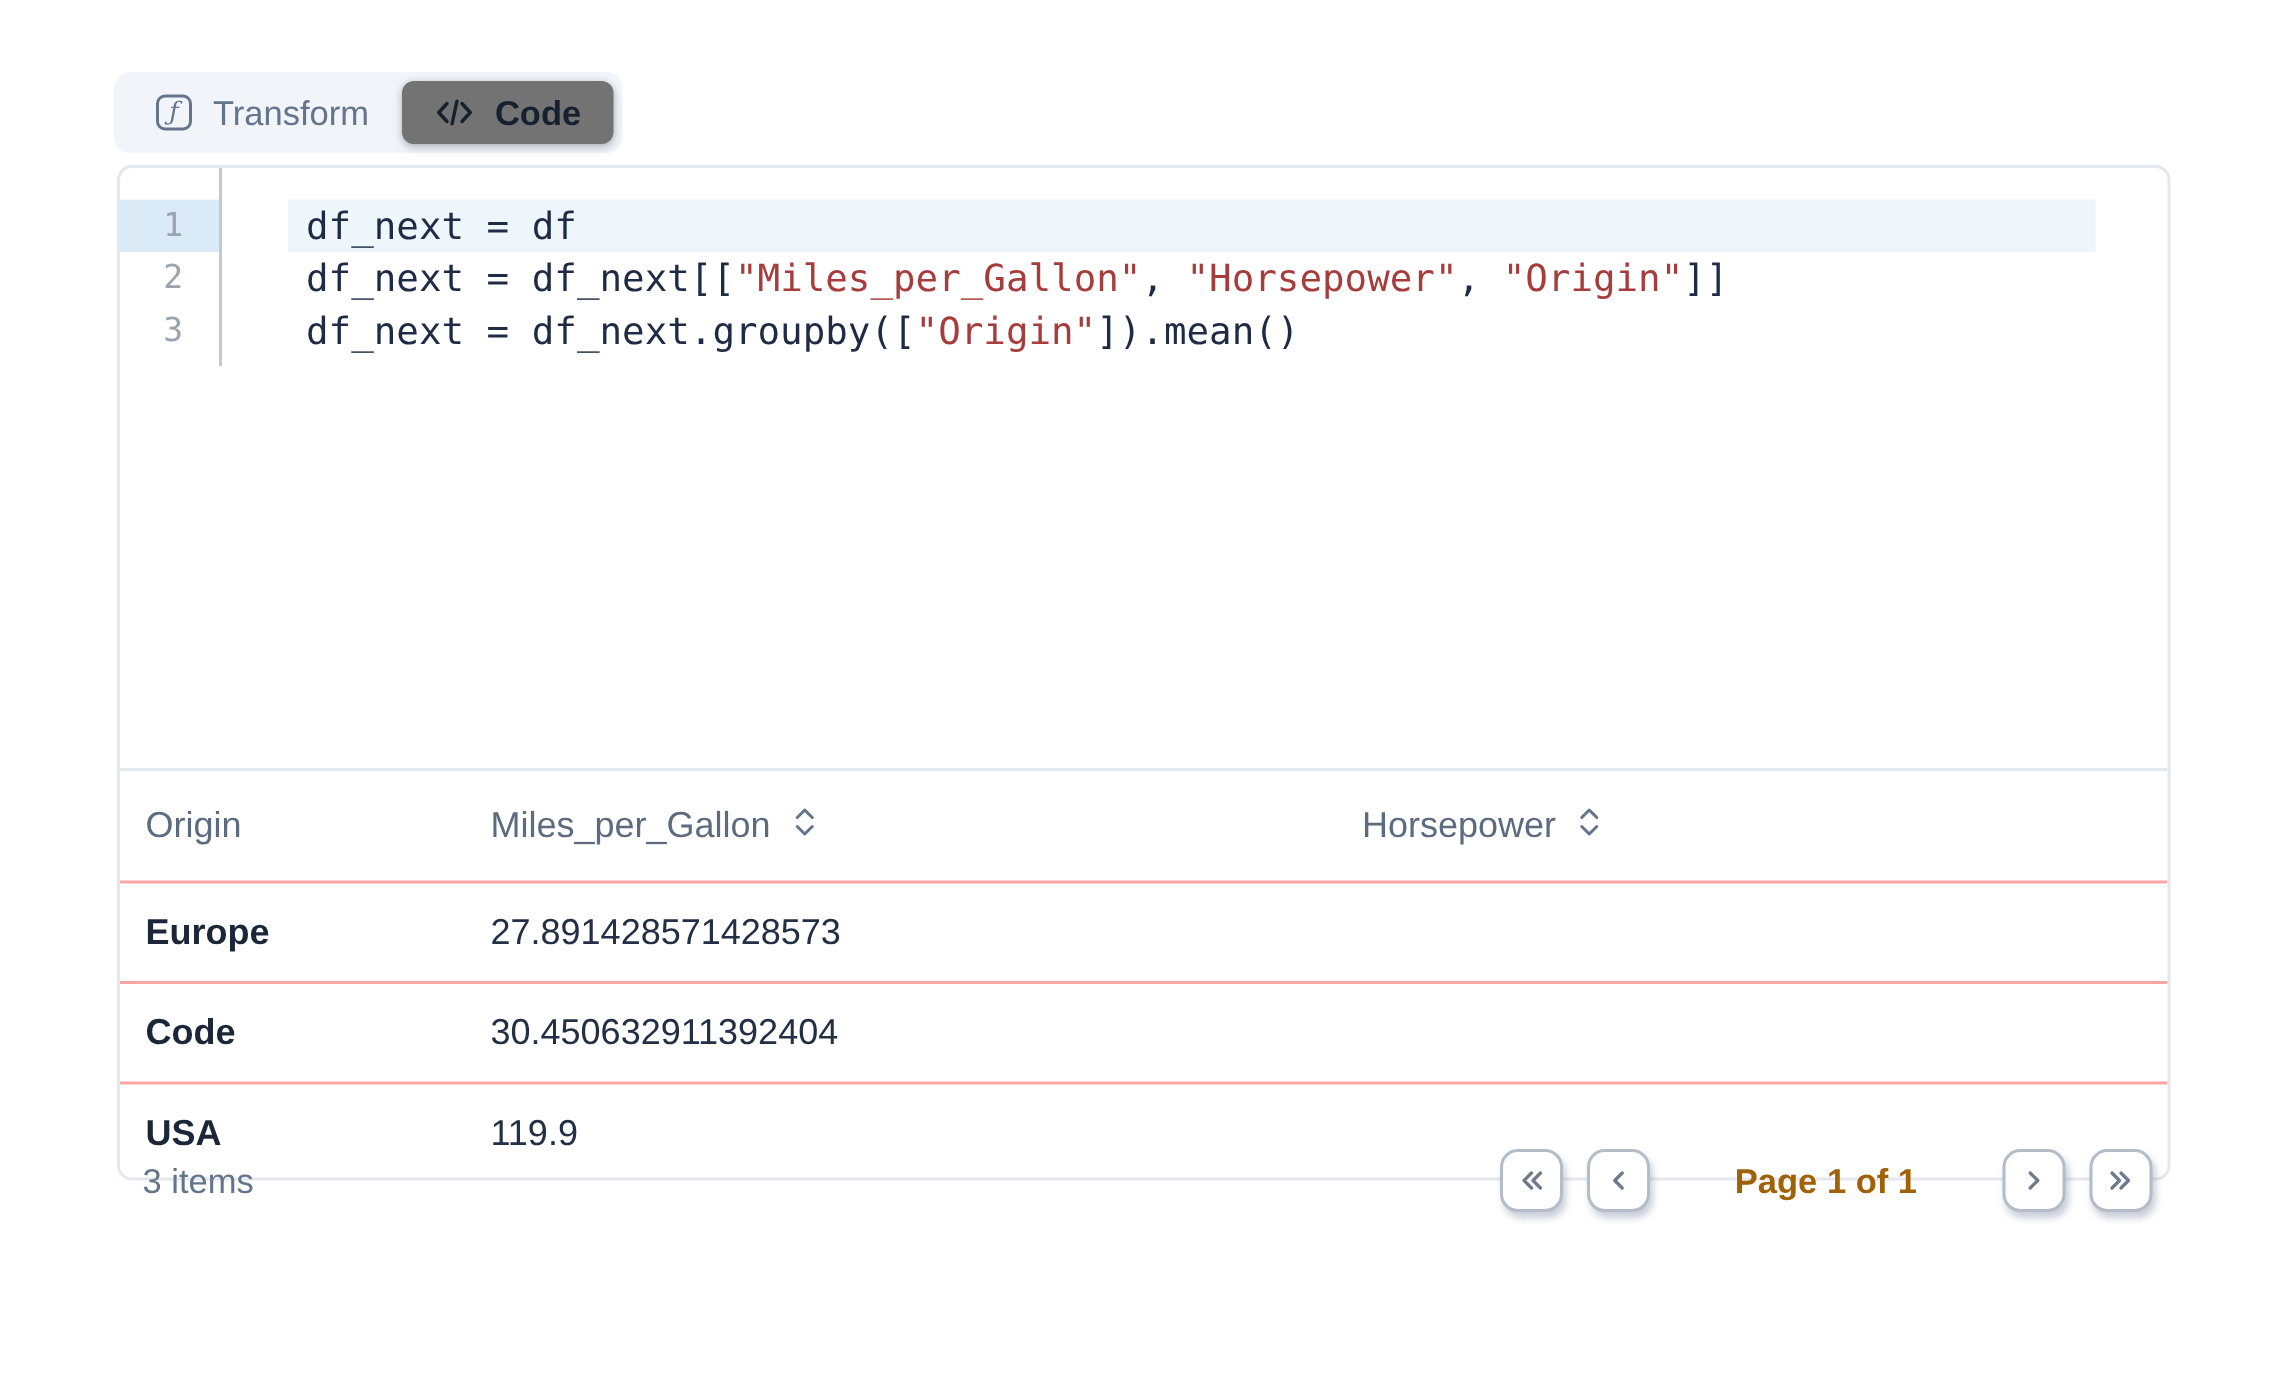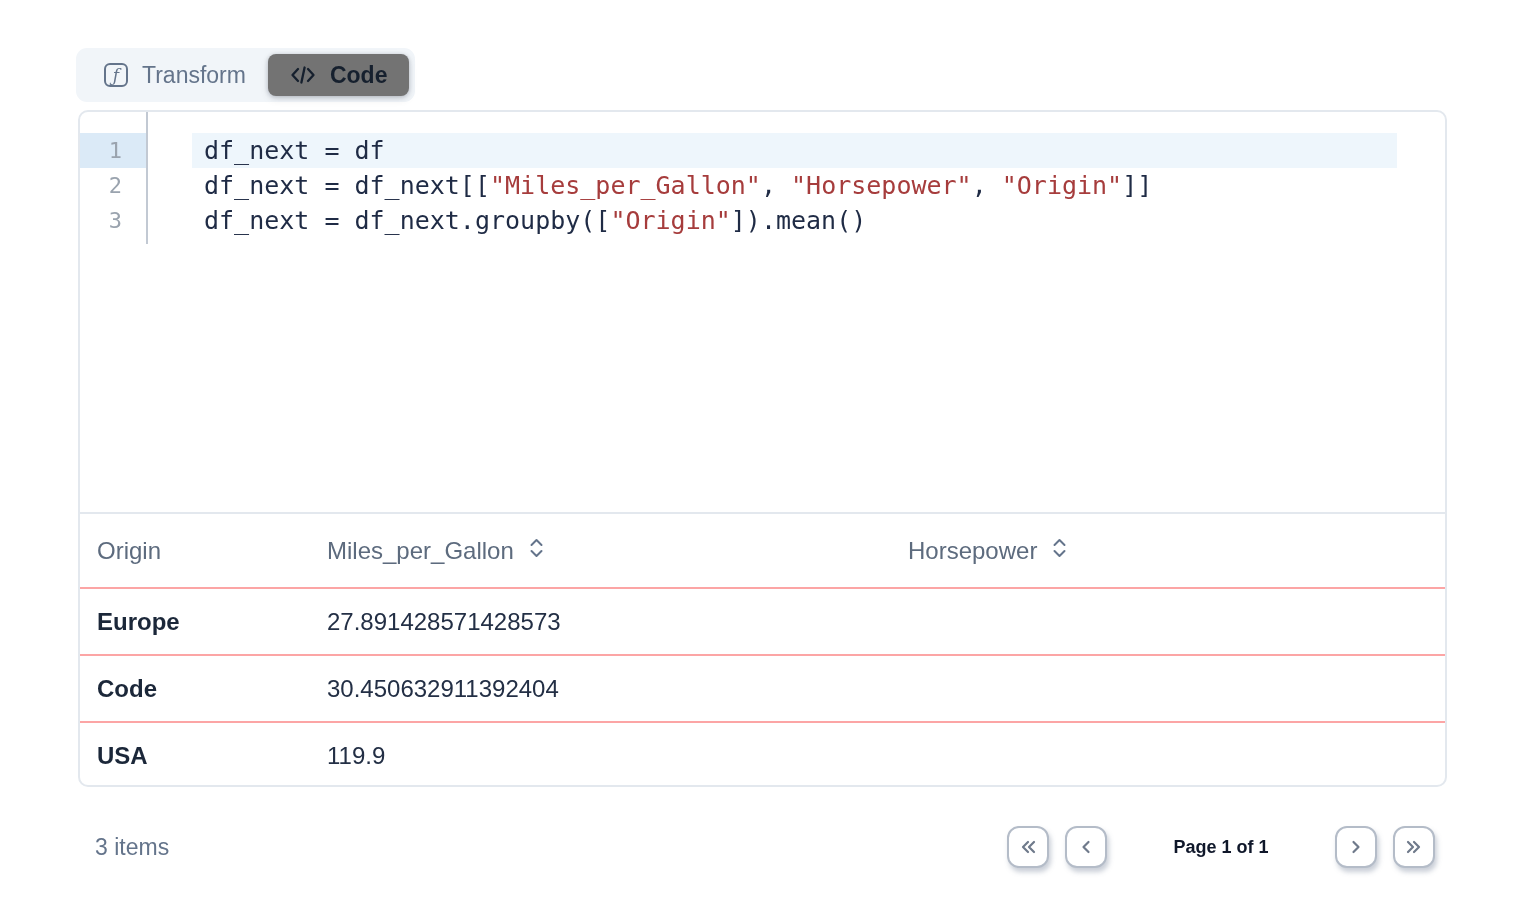--- a/index.html
+++ b/index.html
@@ -62,35 +62,35 @@
   }
   .thead { height:73px; color:#5d6b7e; font-size:24px; }
   .trow  { height:67px; border-top:2px solid #fca5a5; font-size:24px; color:#232f45; }
   .cell-first { padding-left:17px; }
   .origin { font-weight:700; color:#1b2739; }
   .hcell { display:flex; align-items:flex-start; gap:14px; }
   .sort-icon { display:inline-flex; flex-direction:column; }
 
   
   .footer {
-    position:absolute; left:95px; top:826px; width:1340px; height:42px;
+    position:absolute; left:95px; top:766px; width:1340px; height:42px;
     display:flex; align-items:center;
   }
   .items-count { font-size:23px; color:#64748b; }
   .spacer { flex:1; }
   .pager { display:flex; align-items:center; }
   .pbtn {
     width:42px; height:42px; border:2px solid #b4bcc8; border-radius:12px;
     background:#fff; display:grid; place-items:center; cursor:pointer;
     box-shadow:2px 4px 5px rgba(100,116,139,0.35);
     color:#6f7a8b; padding:0;
   }
   .pbtn + .pbtn { margin-left:16px; }
   .page-indicator {
-    margin:0 57px; font-size:18px; font-weight:600; color:#0f172a;
+    margin:0 57px; font-size:23px; font-weight:600; color:#a16207;
     min-width:114px; text-align:center;
   }
   svg { display:block; }
 </style>
 </head>
 <body>
 
 <div class="tabbar">
   <div class="tab">
     <span class="fn-icon">ƒ</span>

